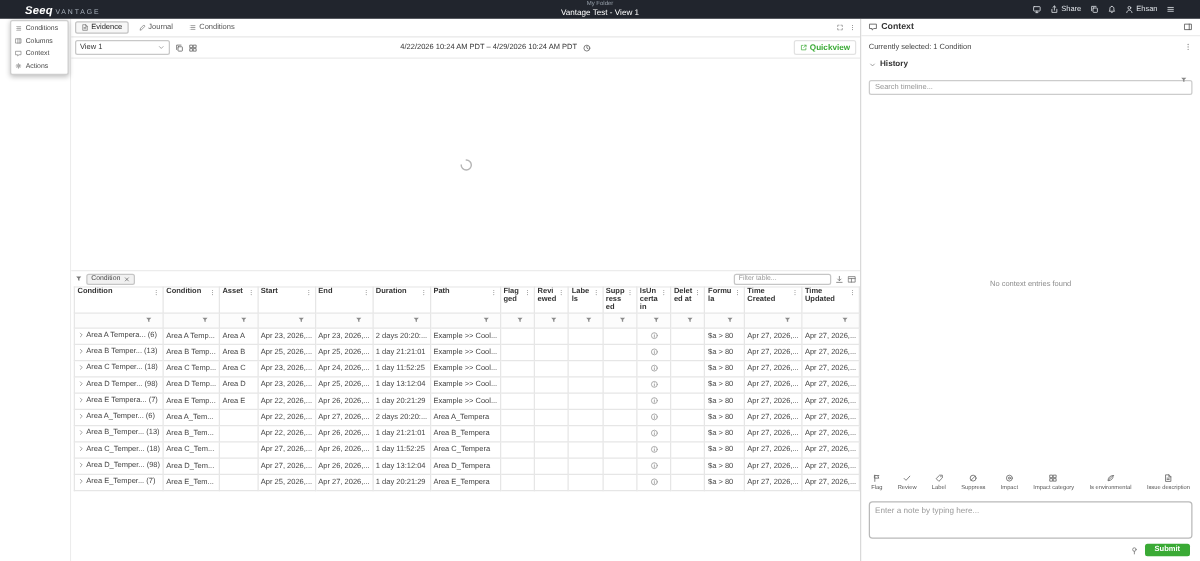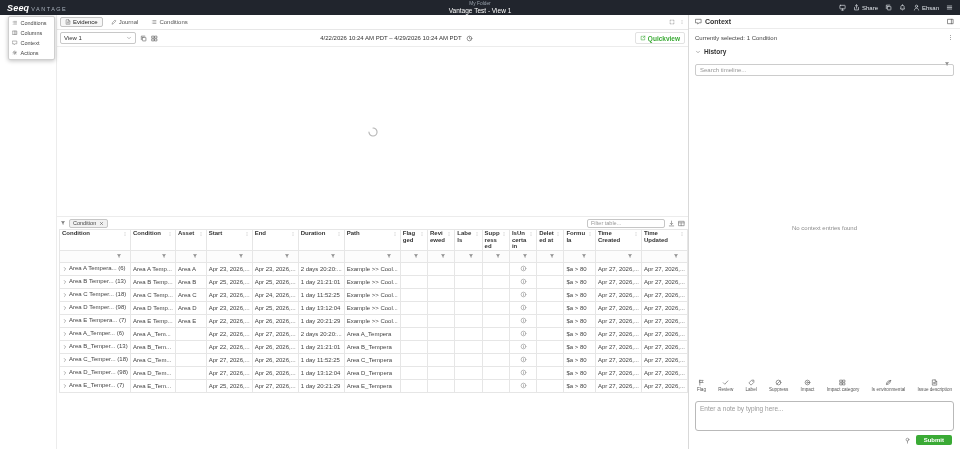--- a/index.html
+++ b/index.html
@@ -6,21 +6,21 @@
   *{box-sizing:border-box;margin:0;padding:0}
   body{width:960px;height:449px;overflow:hidden;background:#fff;color:#333;
        font-family:"Liberation Sans",sans-serif;}
   .app{position:relative;width:960px;height:449px;display:flex;flex-direction:column;background:#fff}
   .spacer{flex:1}
   [data-icon]{display:inline-flex;align-items:center;justify-content:center;line-height:0}
   .ic{display:inline-block;vertical-align:middle}
 
   
   .navbar{flex:0 0 15px;background:var(--navbar-bg);color:#fff;display:flex;align-items:center;
-          padding:0 7px;position:relative;z-index:20}
+          padding:0 20px;position:relative;z-index:20}
   .logo{display:flex;align-items:baseline;gap:2px;cursor:pointer}
   .logo-seeq{font-size:9px;font-weight:bold;font-style:italic;letter-spacing:.2px}
   .logo-vantage{font-size:5.5px;letter-spacing:1.5px;color:#aab3bd}
   .nav-center{position:absolute;left:0;right:0;top:1px;text-align:center;pointer-events:none}
   .breadcrumb{font-size:4.8px;color:#98a1ab;line-height:6px}
   .doc-title{font-size:6.5px;color:#fff;line-height:7px}
   .nav-right{margin-left:auto;display:flex;align-items:center;gap:7px;font-size:6px;color:#dfe3e8}
   .nav-item{display:inline-flex;align-items:center;gap:2px;cursor:pointer}
 
   

